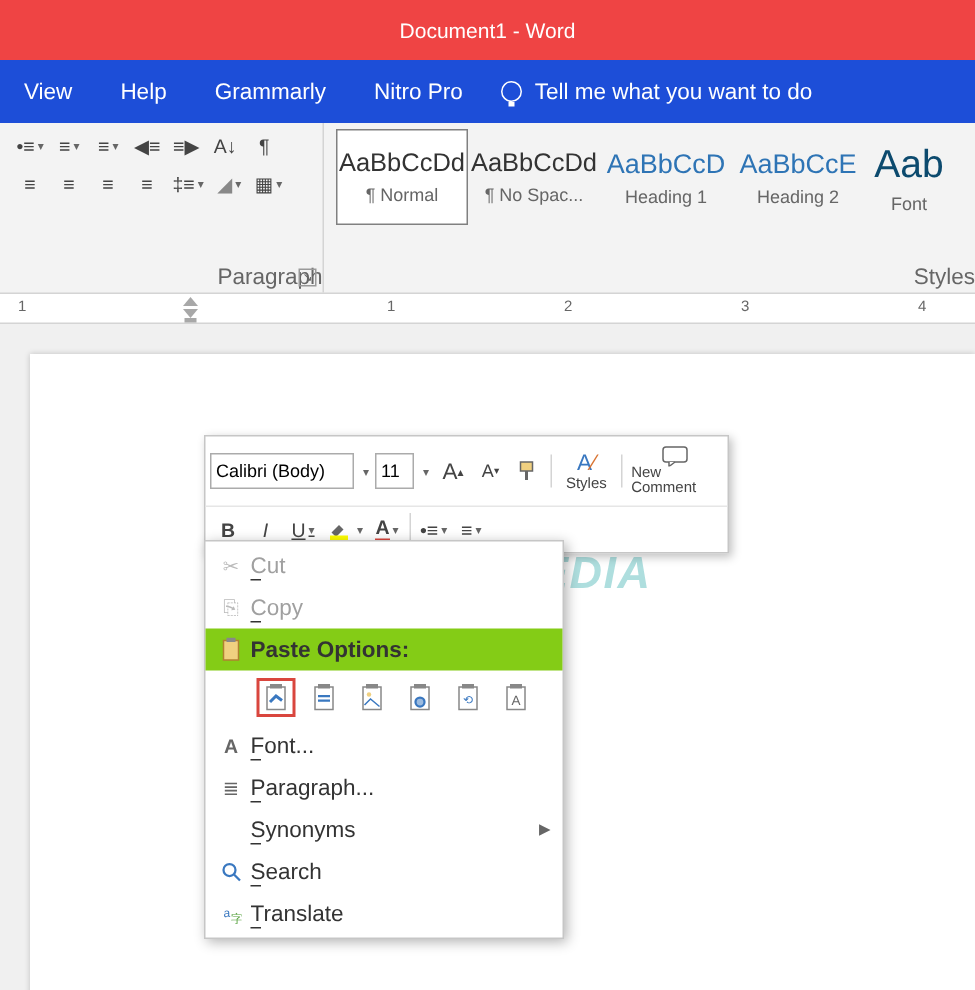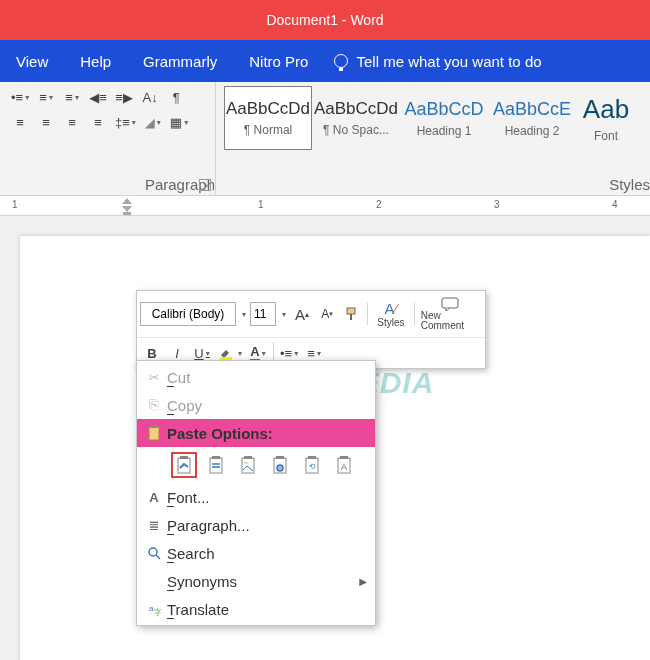--- a/index.html
+++ b/index.html
@@ -32,21 +32,21 @@
 .mt-input{height:24px;border:1px solid #ababab;font-size:12px;padding:0 3px}
 .dd{font-size:8px;color:#666;margin-left:2px}
 .vdiv{width:1px;height:22px;background:#d4d4d4;margin:0 2px}
 .context-menu{position:absolute;left:136px;top:360px;width:240px;background:#fff;border:1px solid #c6c6c6;box-shadow:2px 2px 8px rgba(0,0,0,.3);z-index:5;padding:2px 0}
 .cm-item{display:flex;align-items:center;height:28px;padding:0 8px 0 4px;cursor:pointer;position:relative}
 .cm-item.disabled{color:#a0a0a0;cursor:default}
 .cm-icon{width:26px;display:flex;justify-content:center;font-size:13px;color:#666}
 .cm-item.disabled .cm-icon{color:#bbb}
 .cm-label{font-size:15px;color:#333;flex:1}
 .cm-item.disabled .cm-label{color:#a0a0a0}
-.cm-item.hdr{background:#ec4899;cursor:default}
+.cm-item.hdr{background:#84cc16;cursor:default}
 .cm-item.hdr .cm-label{font-weight:bold}
 .cm-arrow{font-size:10px;color:#666}
 .paste-opts{display:flex;gap:6px;padding:4px 4px 4px 34px;height:36px;align-items:center}
 .paste-opt{width:26px;height:26px;display:flex;align-items:center;justify-content:center;cursor:pointer;font-size:14px}
 .paste-opt.highlighted{border:2px solid #d9463e}
 .underline-accent{display:inline-block;position:relative}
 .underline-accent::after{content:"";position:absolute;left:0;bottom:-1px;width:7px;height:1px;background:#333}
 .watermark{position:absolute;left:200px;top:366px;font-size:30px;font-weight:800;color:rgba(43,168,168,.38);letter-spacing:1px;z-index:3;font-style:italic}
 svg{display:block}
 </style>
@@ -135,21 +135,21 @@
 </div>
 
 <div class="page">
   <div class="doc"></div>
 </div>
 
 <div class="watermark">NESABAMEDIA</div>
 
 <div class="mini-toolbar">
   <div class="mt-row">
-    <input class="mt-input" style="width: 96px; text-align: center;" value="Calibri (Body)">
+    <input class="mt-input" style="width: 96px;" value="Calibri (Body)">
     <div class="mt-btn" style="min-width:12px">
         <span class="dd">▾</span>
       </div>
     <input class="mt-input" style="width: 26px;" value="11">
     <div class="mt-btn" style="min-width:12px">
         <span class="dd">▾</span>
       </div>
     <div class="mt-btn" style="font-size:15px">A<sup style="font-size:8px">▴</sup></div>
     <div class="mt-btn" style="font-size:12px">A<sup style="font-size:7px">▾</sup></div>
     <div class="mt-btn">
@@ -262,34 +262,34 @@
   </div>
   <div class="cm-item">
     <span class="cm-icon" style="font-weight:bold">A</span>
     <span class="cm-label"><span class="underline-accent">Font...</span></span>
   </div>
   <div class="cm-item">
     <span class="cm-icon">≣</span>
     <span class="cm-label"><span class="underline-accent">Paragraph...</span></span>
   </div>
   <div class="cm-item">
+    <span class="cm-icon"></span>
+    <span class="cm-label"><span class="underline-accent">Synonyms</span></span>
+    <span class="cm-arrow">▶</span>
+  </div>
+  <div class="cm-item">
     <span class="cm-icon">
         <svg width="14" height="14">
           <circle cx="6" cy="6" r="4" fill="none" stroke="#3a78c0" stroke-width="1.5"></circle>
           <line x1="9" y1="9" x2="13" y2="13" stroke="#3a78c0" stroke-width="1.5"></line>
         </svg>
       </span>
     <span class="cm-label"><span class="underline-accent">Search</span></span>
   </div>
   <div class="cm-item">
-    <span class="cm-icon"></span>
-    <span class="cm-label"><span class="underline-accent">Synonyms</span></span>
-    <span class="cm-arrow">▶</span>
-  </div>
-  <div class="cm-item">
     <span class="cm-icon">
         <svg width="14" height="14">
           <text x="2" y="9" font-size="8" fill="#3a78c0">a</text>
           <text x="7" y="13" font-size="8" fill="#53a03a">字</text>
         </svg>
       </span>
     <span class="cm-label"><span class="underline-accent">Translate</span></span>
   </div>
 </div>
 

